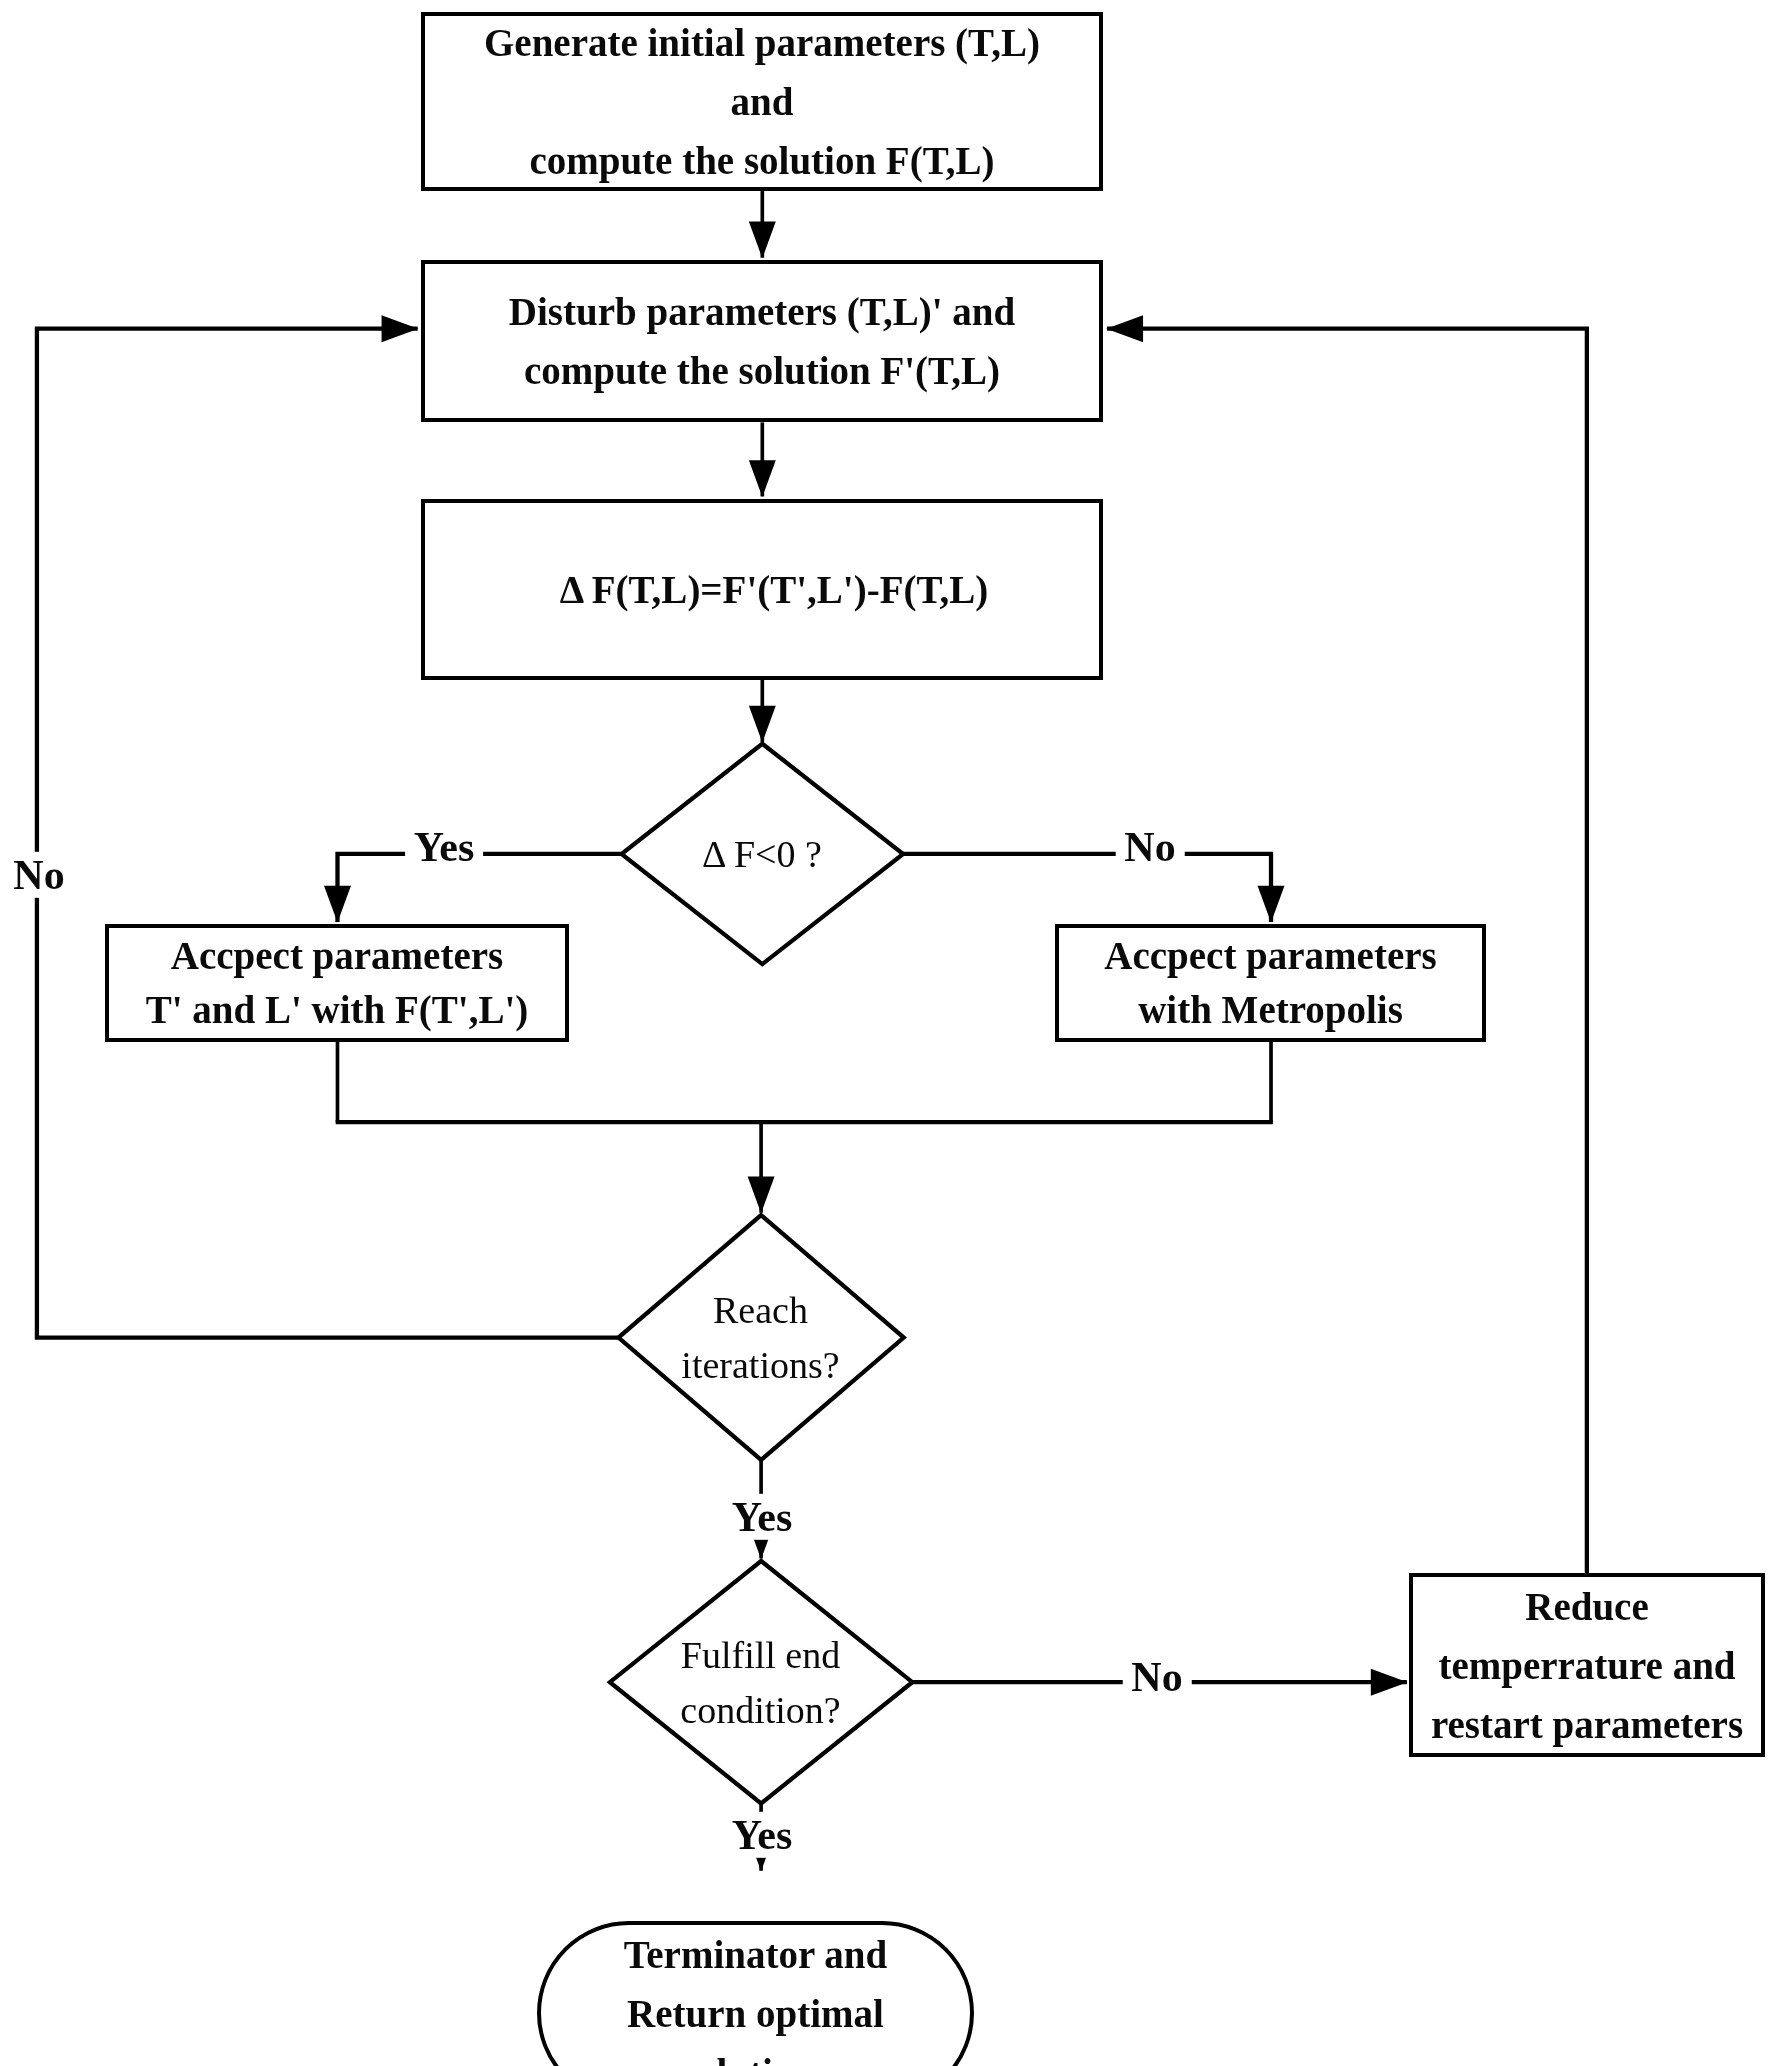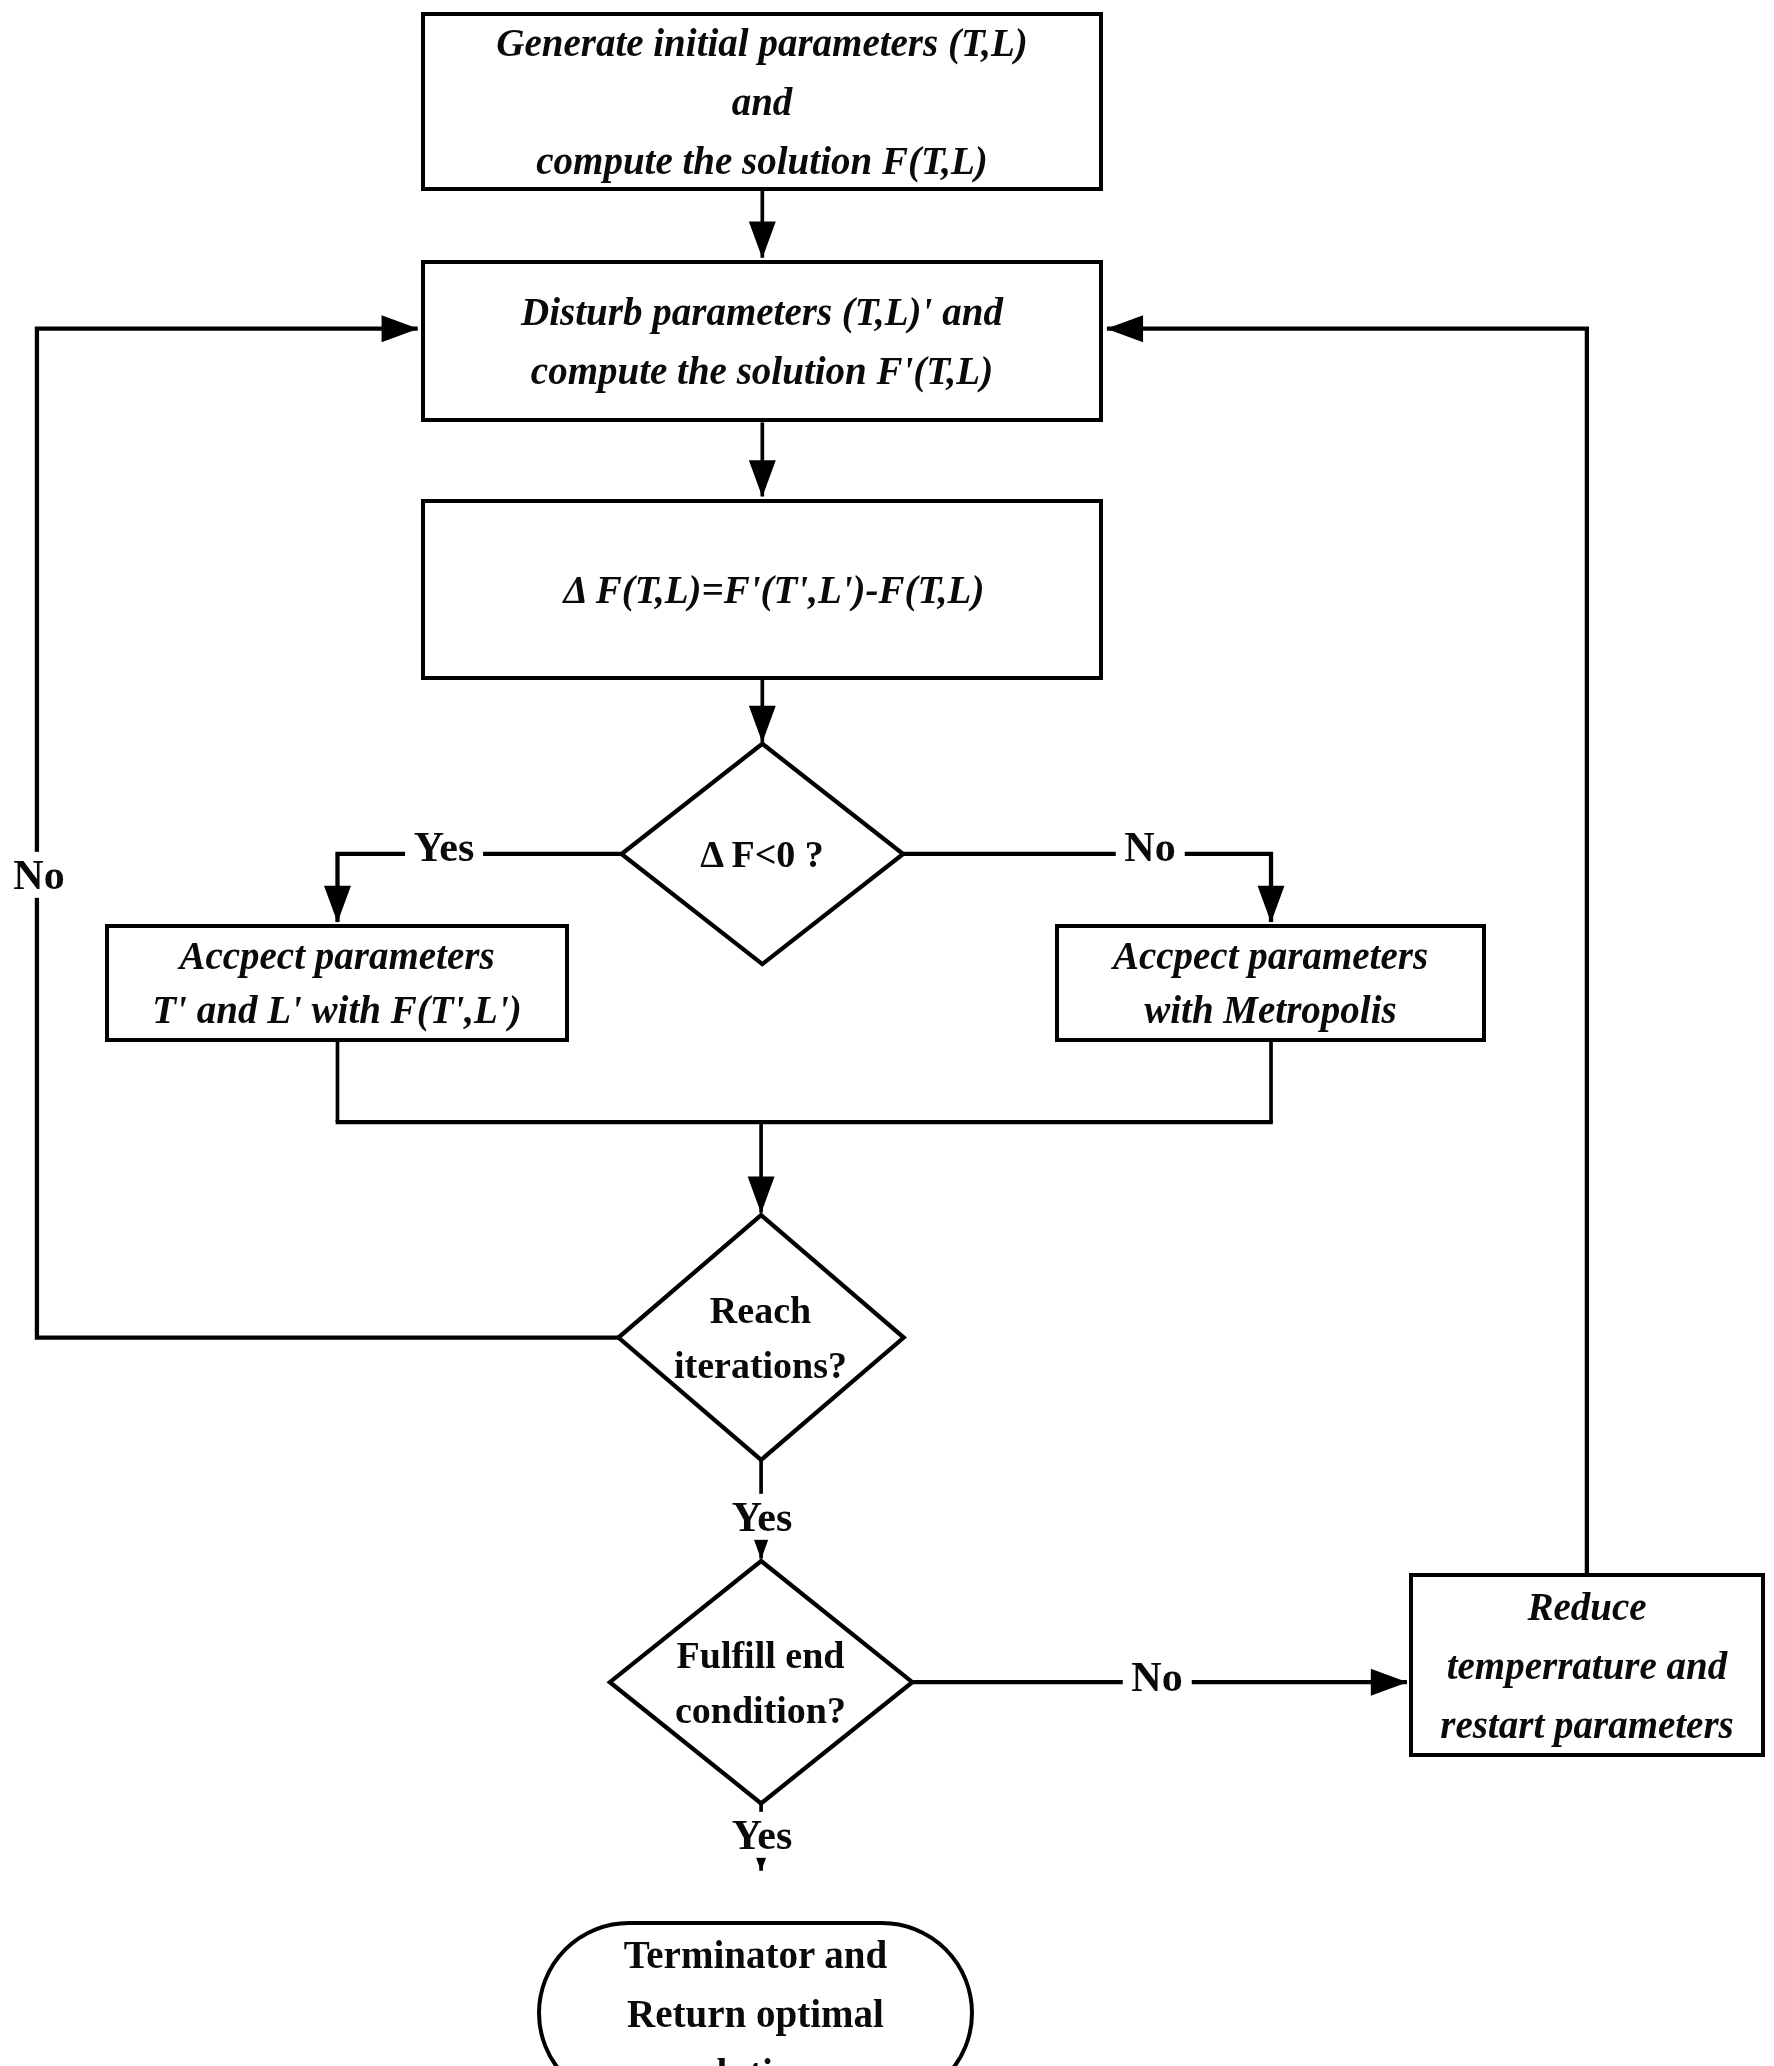--- a/index.html
+++ b/index.html
@@ -6,26 +6,26 @@
   .canvas{
     position:relative;width:1775px;height:2066px;background:#ffffff;
     font-family:"Liberation Serif","DejaVu Serif",serif;color:#0a0a0a;overflow:hidden;
   }
   svg.wires{position:absolute;left:0;top:0;width:1775px;height:2066px;}
   .node{
     position:absolute;box-sizing:border-box;background:#ffffff;
     display:flex;align-items:center;justify-content:center;text-align:center;
     font-weight:bold;white-space:pre-line;
   }
-  .box{border:4.9px solid #000000;font-size:39px;line-height:59px;font-style:italic;}
+  .box{border:4.9px solid #000000;font-size:39px;line-height:59px;}
   .box.tight{line-height:54px;}
   .rounded{border:4.3px solid #000000;border-radius:92px;font-size:39px;line-height:59px;}
   .diamond-label{
     position:absolute;display:flex;align-items:center;justify-content:center;
-    text-align:center;font-weight:bold;white-space:pre-line;
+    text-align:center;font-weight:normal;white-space:pre-line;
     font-size:38px;line-height:55px;background:transparent;
   }
   .edge-label{
     position:absolute;transform:translate(-50%,-50%);
     background:#ffffff;padding:1.2px 8.6px;font-weight:bold;font-size:42px;line-height:44px;
   }
 </style>
 </head>
 <body>
 

